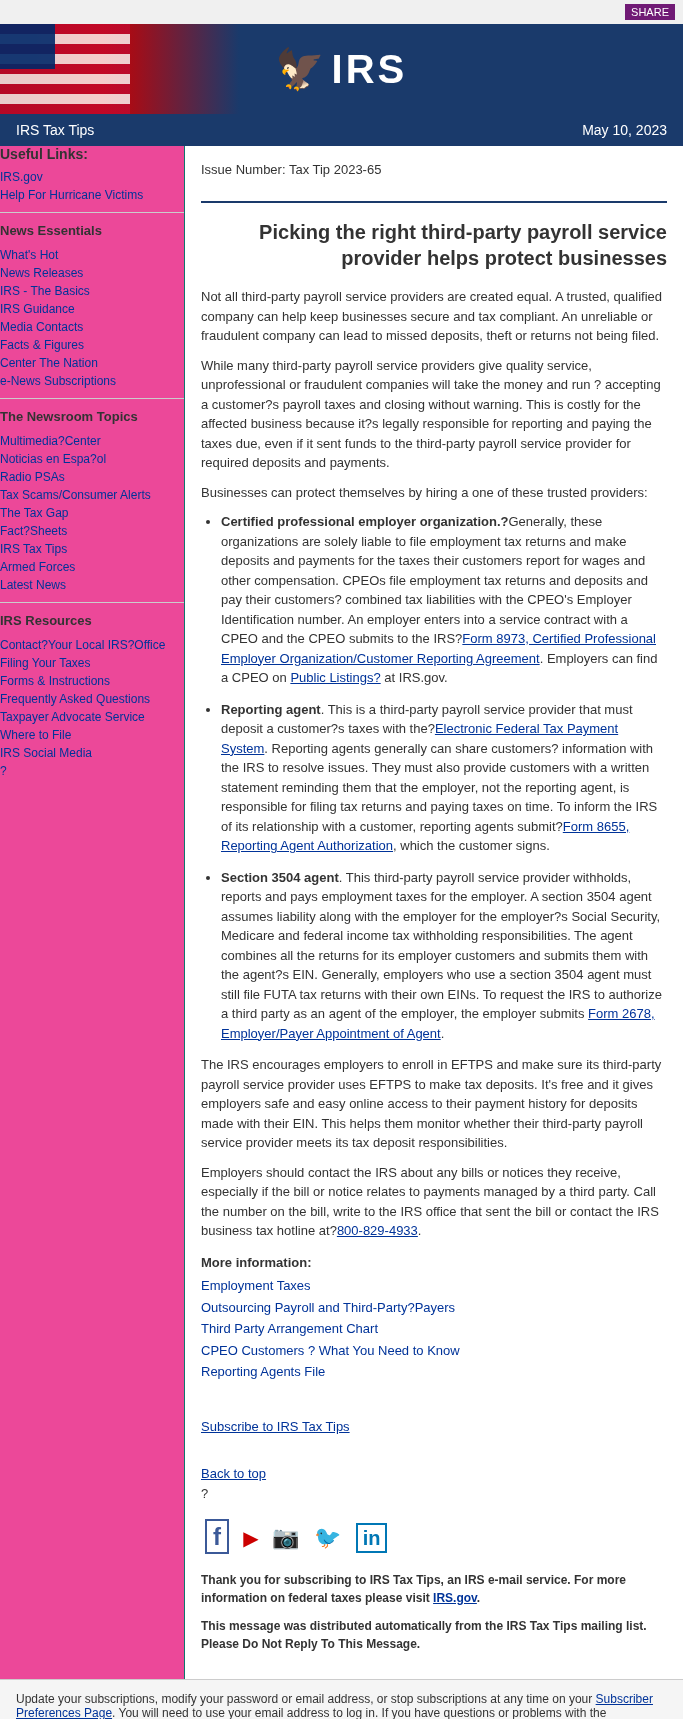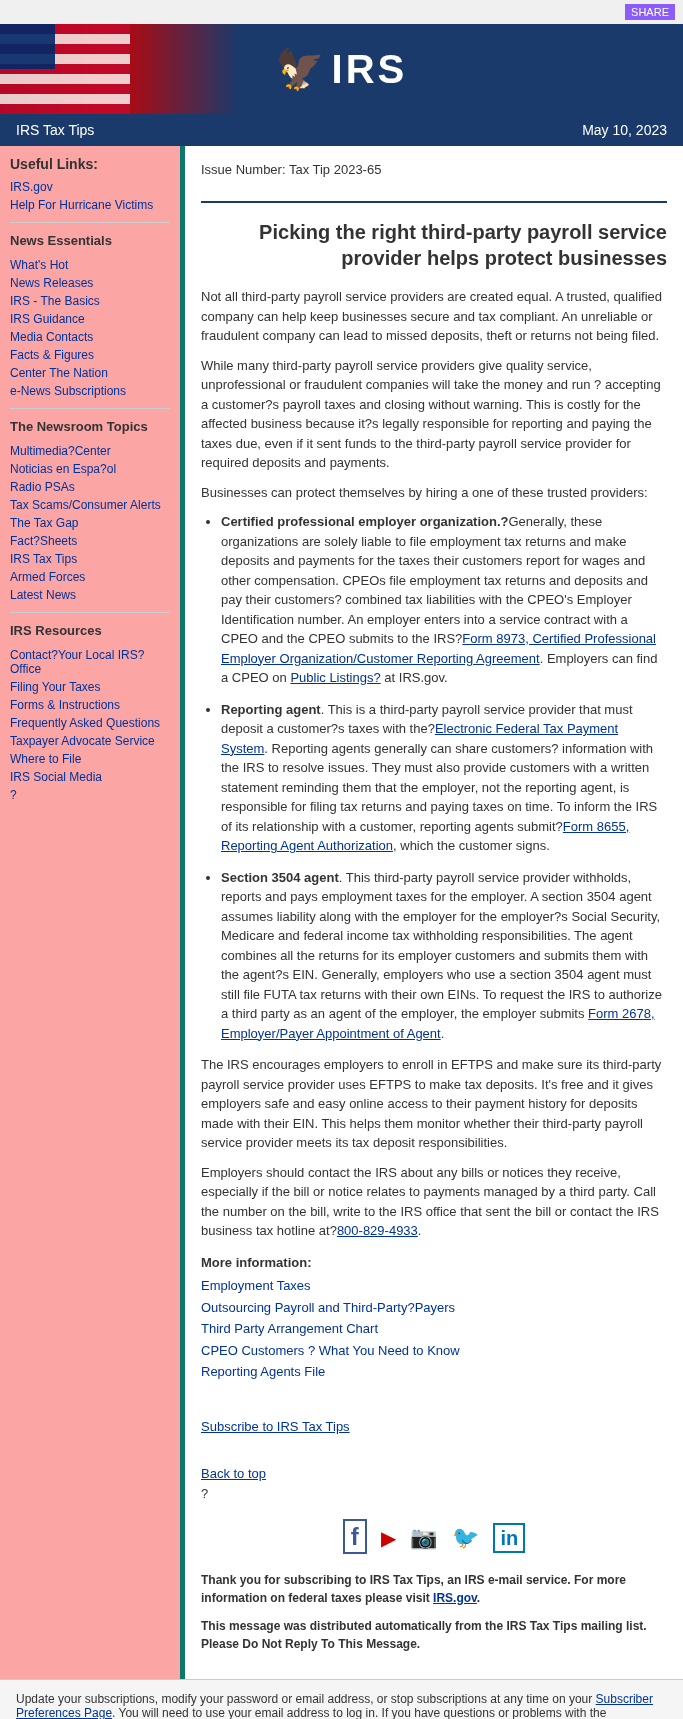--- a/index.html
+++ b/index.html
@@ -1,29 +1,29 @@
 <!DOCTYPE html>
 <html><head>
   <meta charset="utf-8">
   <style>
     * { margin: 0; padding: 0; box-sizing: border-box; }
     body { font-family: Arial, sans-serif; font-size: 13px; background: #f0f0f0; color: #333; width: 683px; }
 
     .share-bar { text-align: right; padding: 4px 8px; background: #f0f0f0; font-size: 11px; color: #666; }
-    .share-btn { background: #8b5cf6; color: white; padding: 2px 6px; font-size: 11px; border: none; cursor: pointer; }
+    .share-btn { background: #701a75; color: white; padding: 2px 6px; font-size: 11px; border: none; cursor: pointer; }
 
     .header { background: linear-gradient(to right, #1a3a6b, #1a3a6b); padding: 0; }
     .header-inner { display: flex; align-items: center; justify-content: center; background: linear-gradient(135deg, #1a3a6b 0%, #2a4a8b 50%, #8b0000 100%); min-height: 90px; position: relative; }
     .irs-logo { display: flex; align-items: center; color: white; font-size: 28px; font-weight: bold; z-index: 1; }
 
     .title-bar { background: #1a3a6b; color: white; display: flex; justify-content: space-between; padding: 8px 16px; font-size: 14px; }
 
     .content-wrapper { display: flex; background: white; }
 
-    .sidebar { width: 185px; min-width: 185px; background: #fca5a5; padding: 10px; border-right: 5px solid #0f766e; }
+    .sidebar { width: 185px; min-width: 185px; background: #ec4899; border-right: 1px solid #0f766e; }
 
     .sidebar-section-title { font-size: 13px; font-weight: bold; color: #333; margin: 10px 0 6px 0; padding-bottom: 2px; }
     .sidebar a { display: block; color: #003399; text-decoration: none; font-size: 12px; padding: 2px 0; }
     .sidebar-divider { border: none; border-top: 1px solid #ccc; margin: 8px 0; }
 
     .useful-links-title { font-size: 14px; font-weight: bold; color: #333; margin-bottom: 6px; }
 
     .main-content { flex: 1; padding: 16px; }
 
     .issue-number { color: #333; font-size: 13px; margin-bottom: 12px; border-bottom: 2px solid #1a3a6b; padding-bottom: 24px; }
@@ -37,21 +37,21 @@
     .article-body li { margin-bottom: 12px; }
 
     .more-info-title { font-weight: bold; margin: 12px 0 4px 0; }
     .more-info-links a { display: block; color: #003399; text-decoration: none; font-size: 13px; margin-bottom: 2px; }
 
     .subscribe-link { margin: 16px 0 8px 0; }
     .subscribe-link a { color: #003399; }
 
     .back-to-top a { color: #003399; font-size: 13px; }
 
-    .social-icons { text-align: center; margin: 16px 0; font-size: 22px; }
+    .social-icons { margin: 16px 0; font-size: 22px; }
     .social-icons span { margin: 0 4px; color: #003399; cursor: pointer; }
 
     .footer-text { font-size: 12px; color: #333; margin: 8px 0; line-height: 1.5; font-weight: bold; }
     .footer-text a { color: #003399; }
 
     .bottom-section { background: #f5f5f5; padding: 12px 16px; font-size: 12px; color: #333; border-top: 1px solid #ccc; }
     .bottom-section a { color: #003399; }
   </style>
 </head>
 <body>

